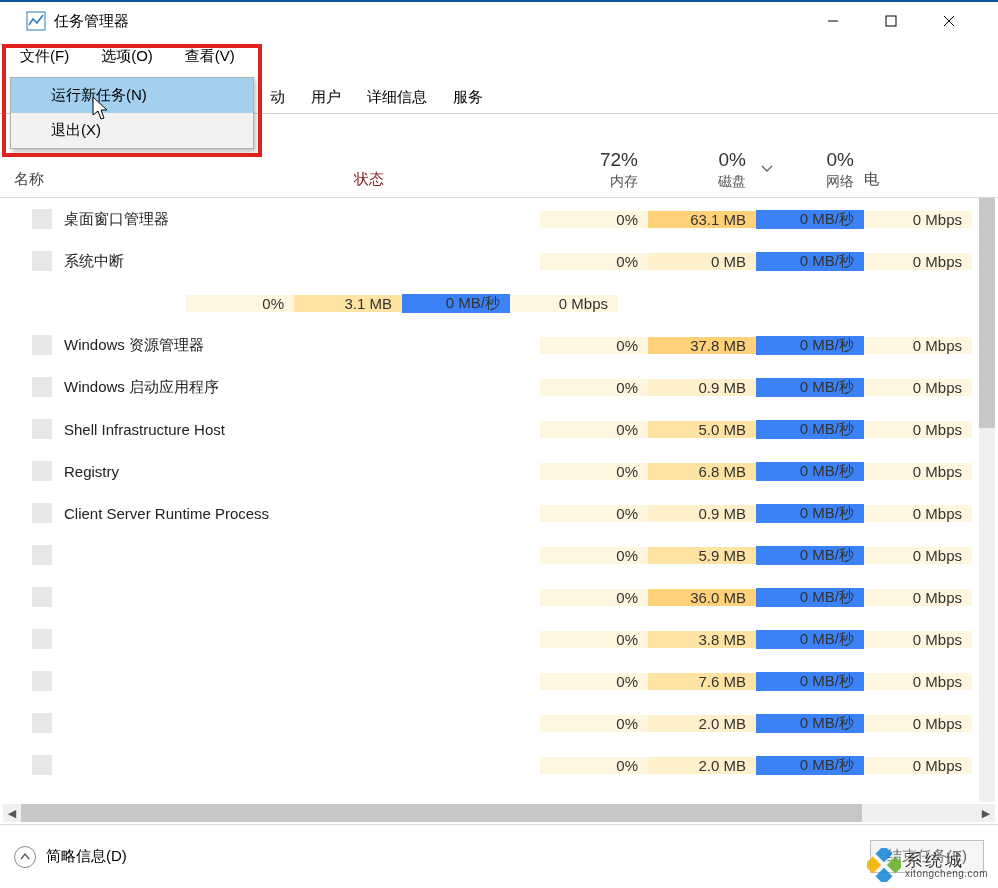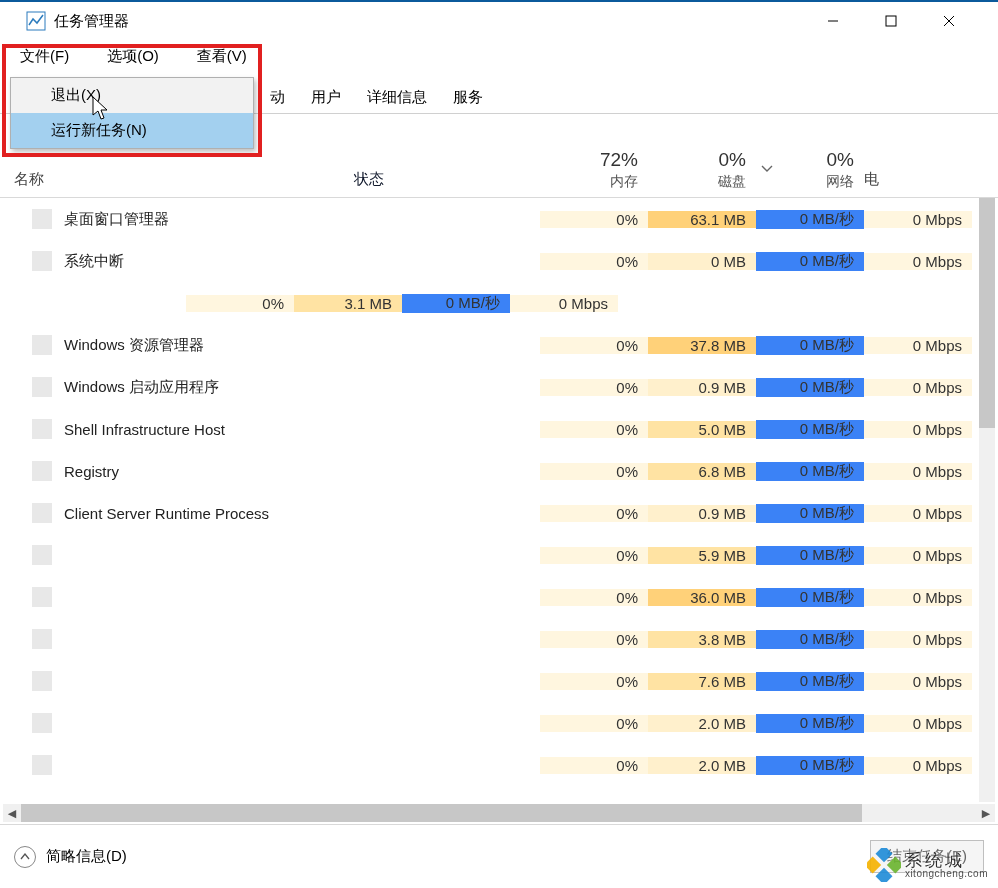--- a/index.html
+++ b/index.html
@@ -32,21 +32,21 @@
 .win-btn {
   width: 58px; height: 40px;
   display: flex; align-items: center; justify-content: center;
   color: #000;
 }
 .menubar {
   height: 32px;
   display: flex;
   align-items: center;
   padding: 0 10px;
-  gap: 18px;
+  gap: 12px;
 }
 .menubar .menu-item {
   padding: 4px 10px;
   font-size: 15px;
 }
 .dropdown {
   position: absolute;
   top: 77px;
   left: 10px;
   width: 244px;
@@ -107,21 +107,21 @@
   width: 354px;
   padding-left: 14px;
   align-self: flex-end;
   padding-bottom: 8px;
   color: #444;
 }
 .headers .col-status {
   width: 186px;
   align-self: flex-end;
   padding-bottom: 8px;
-  color: #0f172a;
+  color: #7f1d1d;
 }
 .headers .col-num {
   width: 108px;
   text-align: right;
   padding-right: 10px;
   display: flex;
   flex-direction: column;
   align-items: flex-end;
   justify-content: flex-end;
   height: 100%;
@@ -301,22 +301,22 @@
 </div>
 
 <div class="tabs">
   <div class="tab">动</div>
   <div class="tab">用户</div>
   <div class="tab">详细信息</div>
   <div class="tab">服务</div>
 </div>
 
 <div class="dropdown">
+  <div class="dm-item hi">运行新任务(N)</div>
   <div class="dm-item">退出(X)</div>
-  <div class="dm-item hi">运行新任务(N)</div>
 </div>
 
 <div class="highlight-box"></div>
 
 <svg class="cursor" width="20" height="26" viewBox="0 0 20 26">
   <path d="M1 1 L1 19 L6 15 L9 23 L12 22 L9 14 L15 14 Z" fill="#fff" stroke="#000" stroke-width="1"></path>
 </svg>
 
 <div class="headers">
   <div class="col-name">名称</div>

